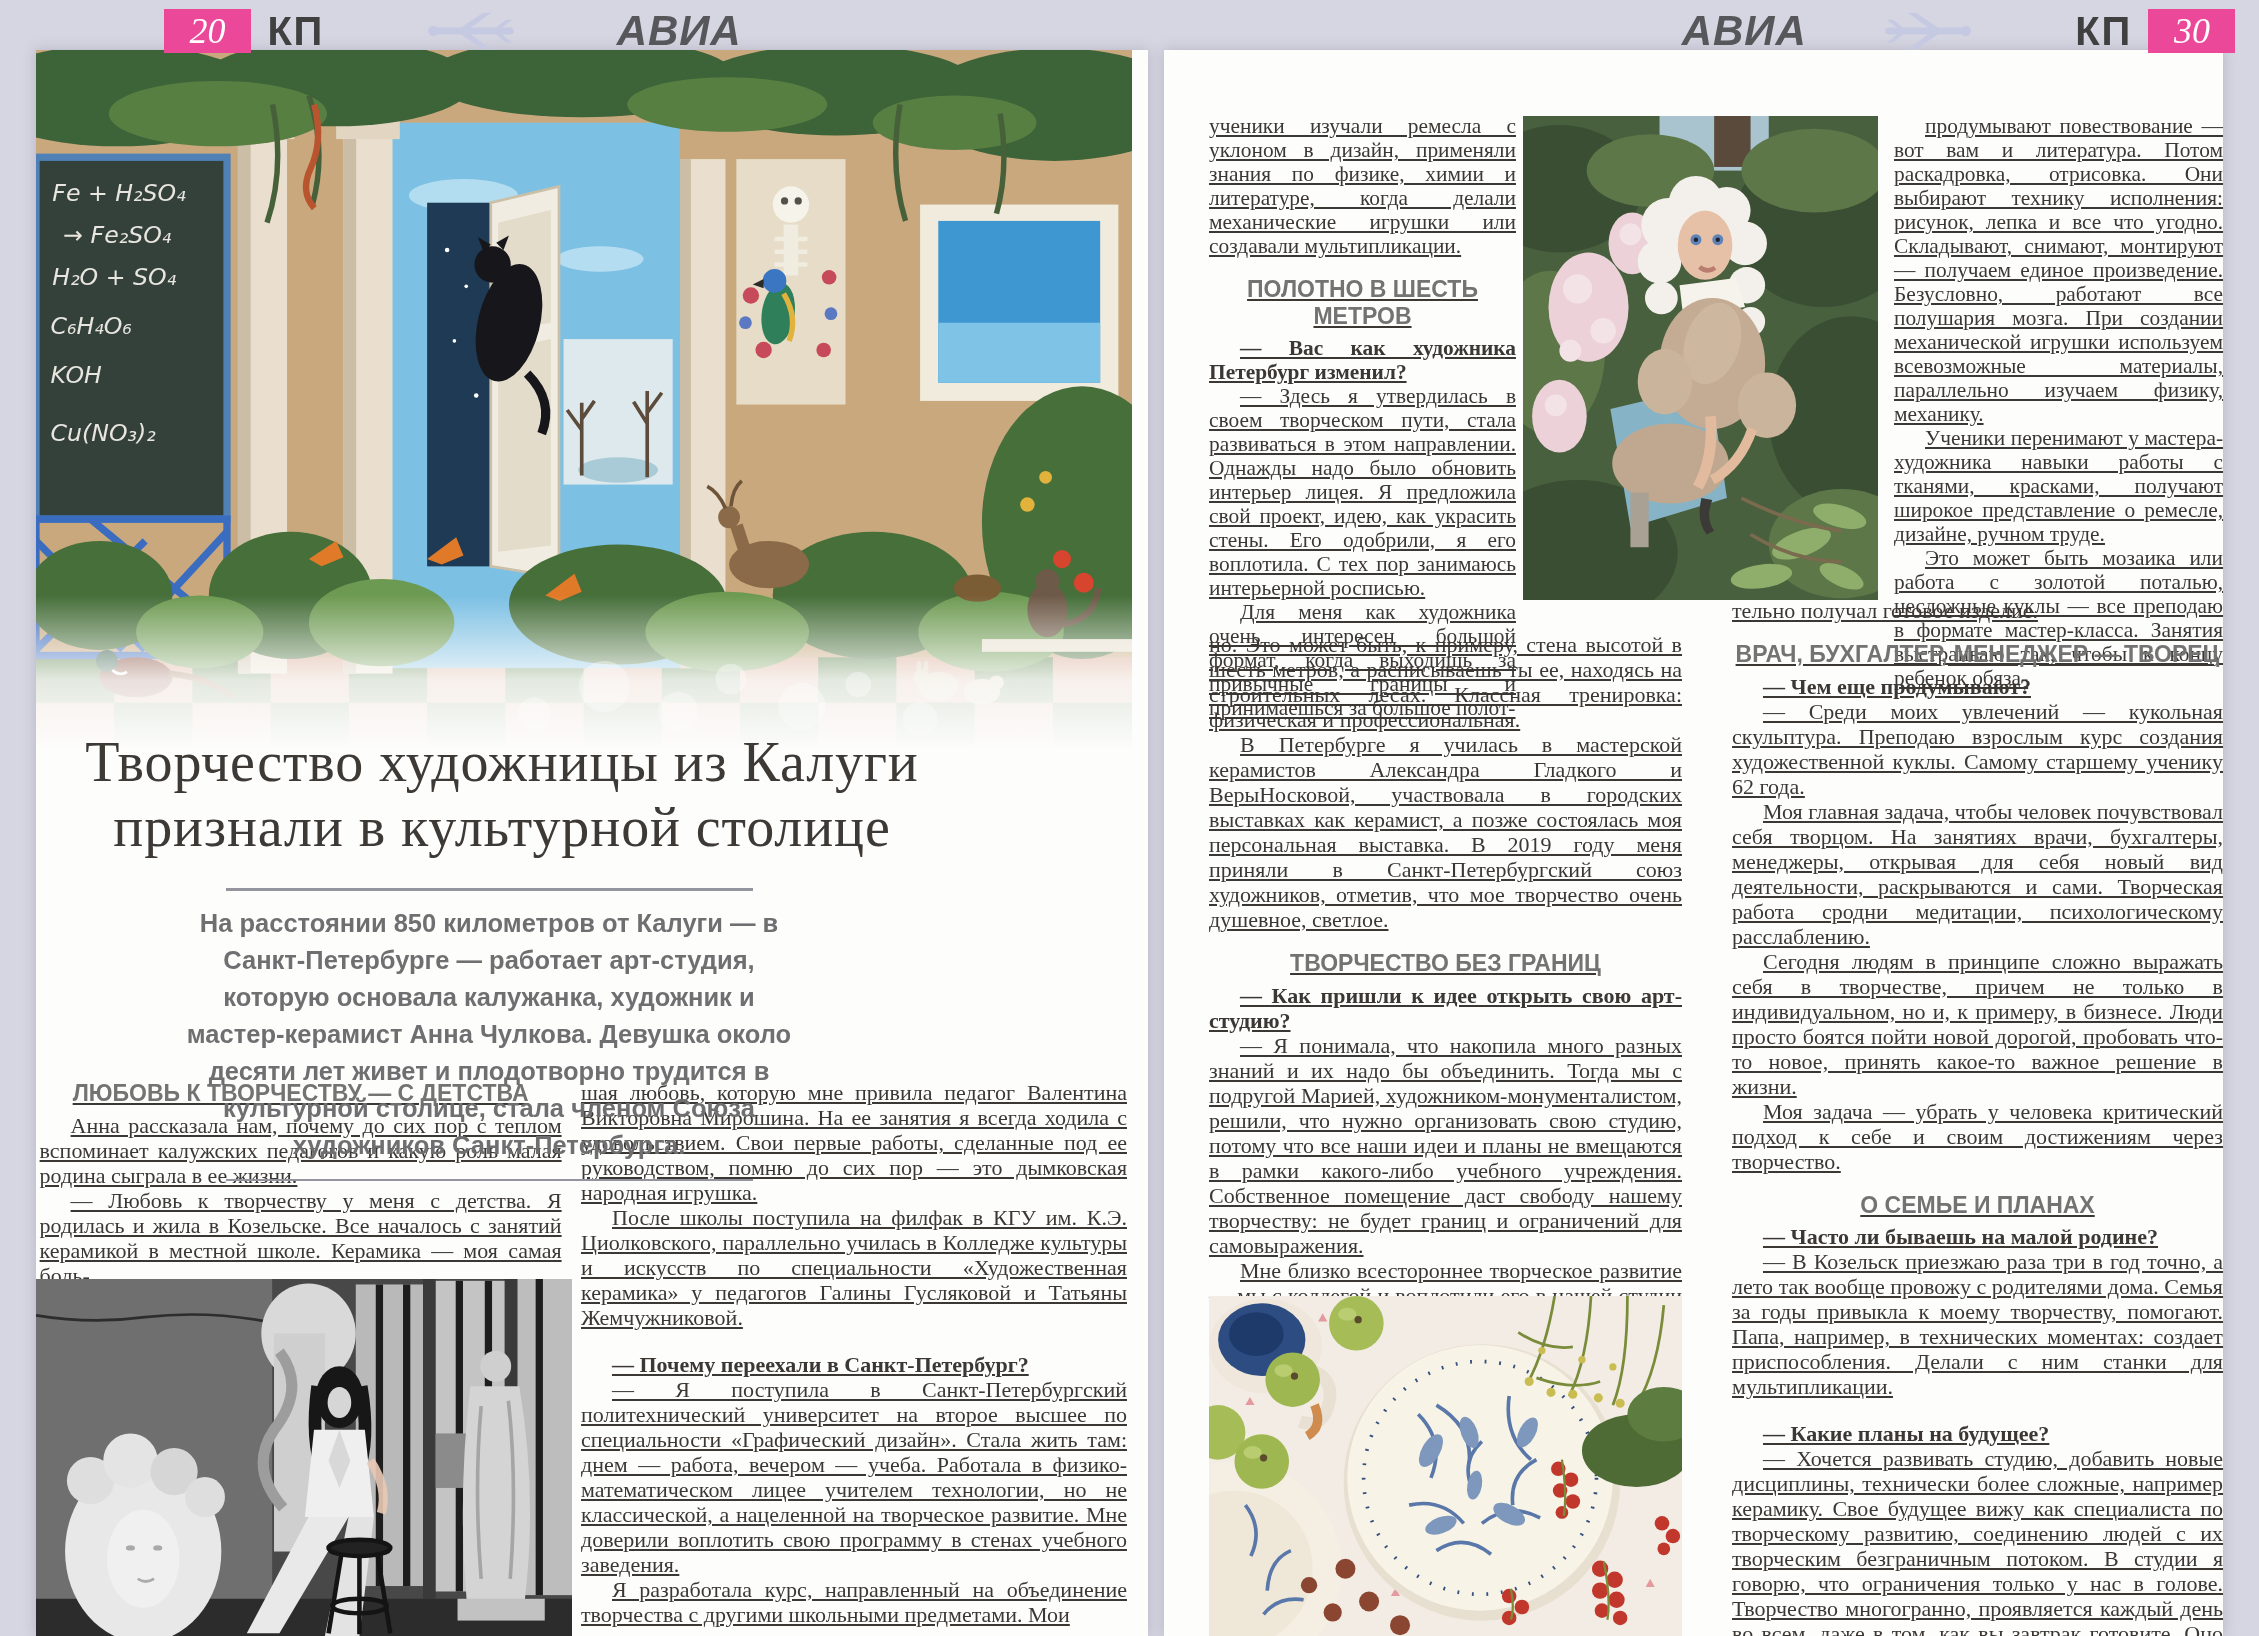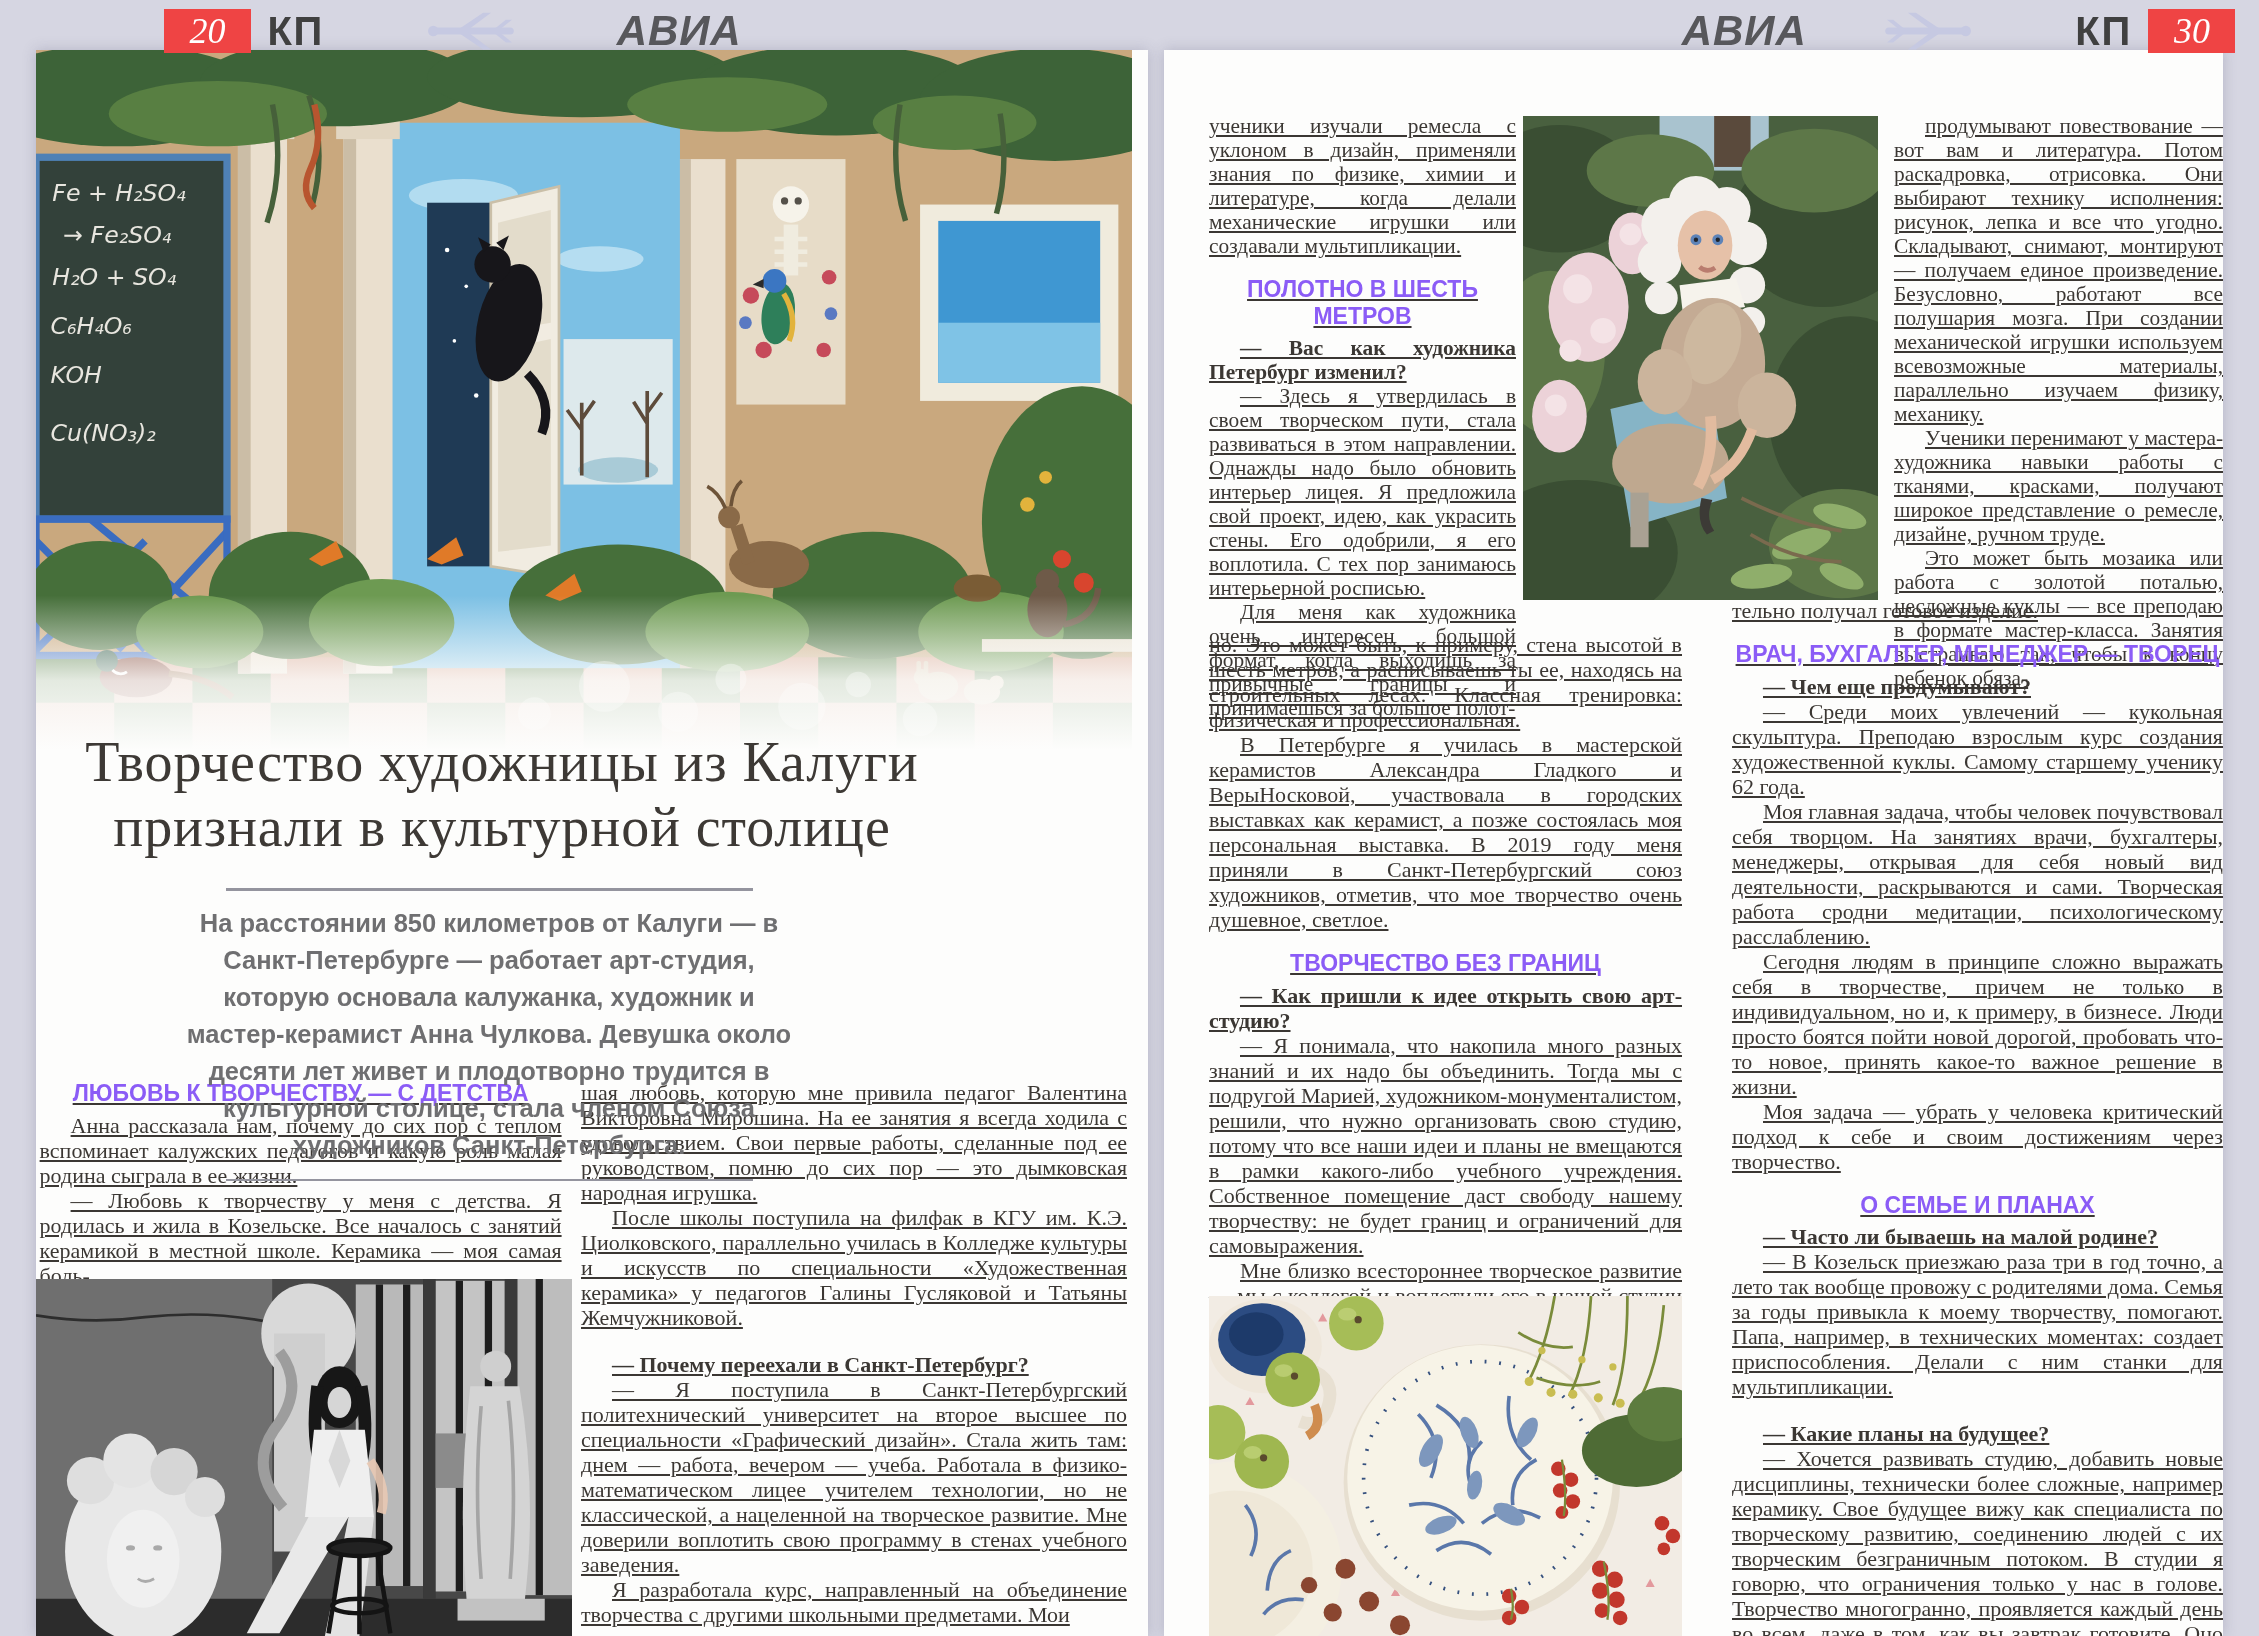--- a/index.html
+++ b/index.html
@@ -7,21 +7,21 @@
        font-family:"Liberation Serif","DejaVu Serif",serif;}
   .canvas{position:absolute;inset:0;}
   .page{position:absolute;top:50px;height:1586px;background:#fdfdfc;box-shadow:0 0 12.7px rgba(80,80,110,.25);}
   #page-left{left:36px;width:1096px;padding-left:16px;}
   #page-right{left:1164px;width:1059px;}
 
   
   .hdr{position:absolute;top:9px;height:44px;display:flex;align-items:center;z-index:5;}
   #hdr-left{left:164px;}
   #hdr-right{right:23.6px;}
-  .pagebadge{background:#ef4444;color:#fff;font-style:italic;font-size:36px;line-height:44px;
+  .pagebadge{background:#ec4899;color:#fff;font-style:italic;font-size:36px;line-height:44px;
              padding:0 25.5px;font-family:"Liberation Serif",serif;}
   .kp{font-family:"Liberation Sans","DejaVu Sans",sans-serif;font-weight:900;font-size:40px;
       color:#404040;margin:0 16.4px;letter-spacing:1.8px;}
   .avia{font-family:"Liberation Sans","DejaVu Sans",sans-serif;font-weight:900;font-style:italic;
         font-size:42px;color:#57575b;letter-spacing:0.9px;margin-left:24px;}
   .plane{width:205px;height:42px;margin:0 23.6px;}
   .plane.flip{transform:scaleX(-1);}
 
   
   .mural{position:absolute;left:0;top:0;width:1096px;height:700px;}
@@ -32,21 +32,21 @@
   .lede{font-family:"Liberation Sans","DejaVu Sans",sans-serif;font-weight:700;color:#6f6f71;
         font-size:25.5px;line-height:37px;text-align:center;margin:14.5px 0;}
 
   .col{position:absolute;text-align:justify;color:#3b3733;text-decoration:underline;}
   .bodytext{font-size:22px;line-height:25px;}
   .narrowtext{font-size:21.4px;line-height:24px;}
   .col p{margin:0;}
   .ind{text-indent:31px;}
   .q{font-weight:700;text-indent:31px;}
   .sp{margin-top:22px !important;}
-  .rh{color:#8b5cf6;font-weight:700;text-align:center;text-indent:0;
+  .rh{color:#737373;font-weight:700;text-align:center;text-indent:0;
       font-family:"Liberation Sans","DejaVu Sans",sans-serif;font-size:23px;line-height:27px;
       margin:18px 0 5.5px !important;letter-spacing:0px;}
   #col1{left:3.6px;top:1030px;width:522px;}
   #col2{left:545px;top:1030px;width:546px;}
 
   .photo{position:absolute;overflow:hidden;}
   #bw-photo{left:0;top:1229px;width:536px;height:357px;}
   #doll-photo{left:359px;top:66px;width:355px;height:484px;}
   #ceramics-photo{left:45px;top:1246px;width:473px;height:341px;}
 

